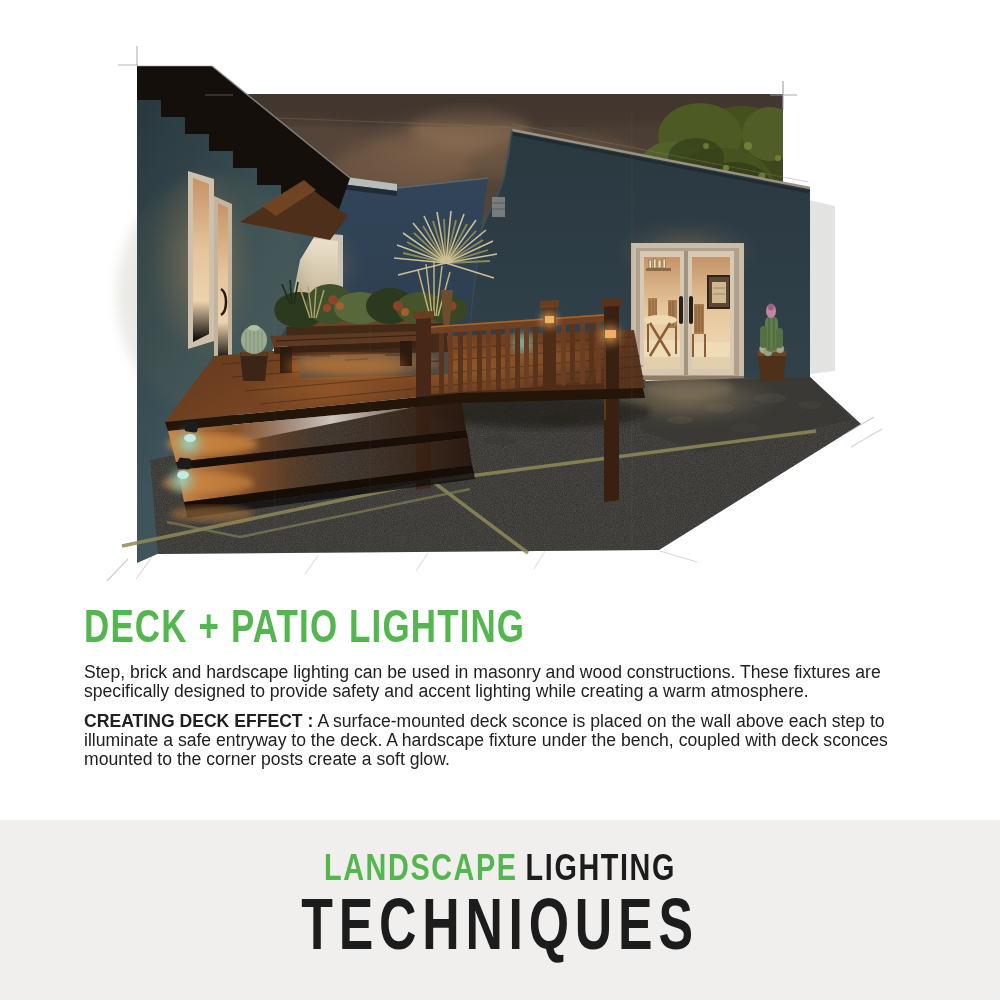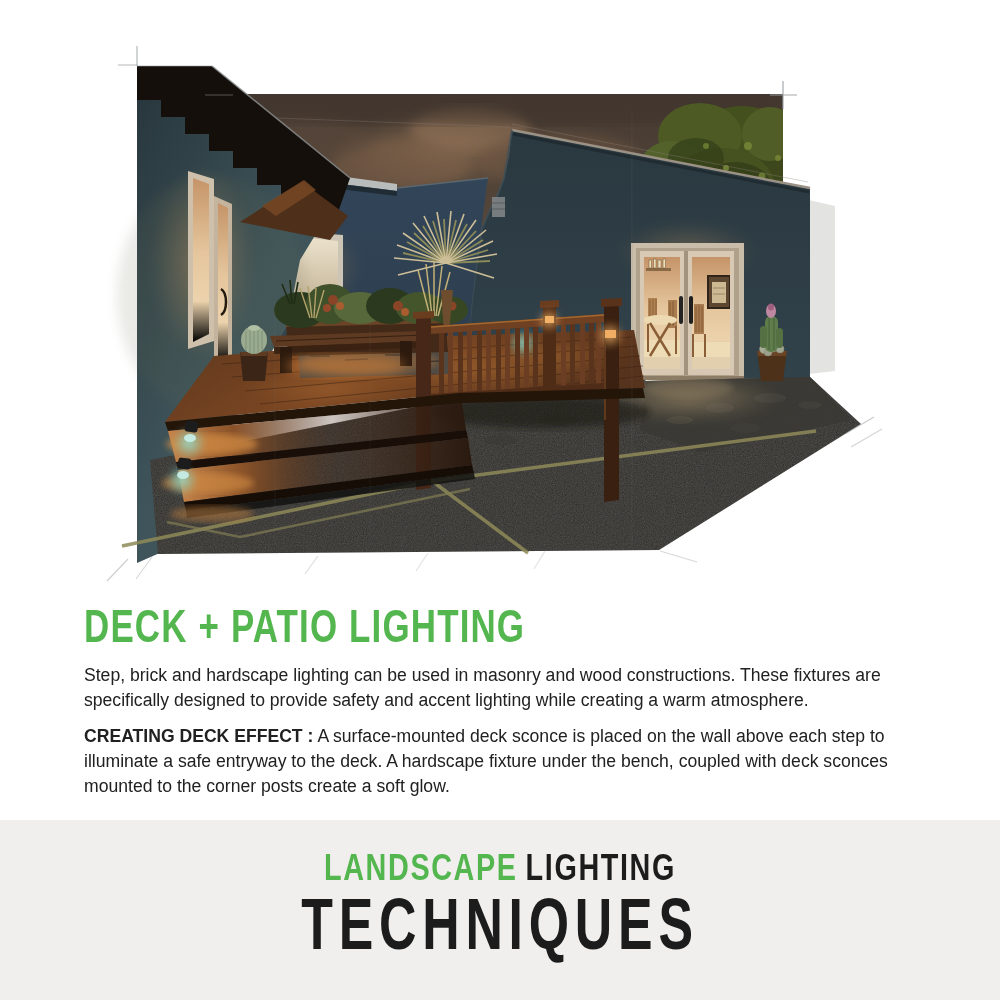--- a/index.html
+++ b/index.html
@@ -5,21 +5,21 @@
   html,body{margin:0;padding:0;background:#ffffff;}
   .page{position:relative;width:1000px;height:1000px;background:#ffffff;overflow:hidden;
         font-family:Liberation Sans, sans-serif;}
   .render-figure{position:absolute;inset:0;width:1000px;height:1000px;}
   .render-figure svg{display:block;width:1000px;height:1000px;}
 
   .content{position:absolute;left:84px;top:603px;width:848px;}
   .content h1{margin:0 0 14px 0;font-size:46px;line-height:1;font-weight:700;
               color:var(--accent-green,#54b64e);letter-spacing:1.5px;
               transform:scaleX(.76);transform-origin:left center;white-space:nowrap;}
-  .content p{margin:0 0 11px 0;font-size:17.6px;line-height:25px;color:var(--text-dark,#212121);}
+  .content p{margin:0 0 11px 0;font-size:17.6px;line-height:19px;color:var(--text-dark,#212121);}
   .content p .lead{font-weight:700;margin-right:4px;}
 
   .footer{position:absolute;left:0;top:820px;width:1000px;height:180px;
           background:var(--footer-bg,#f0efee);text-align:center;}
   .footer .brand-line{margin-top:30px;font-size:36px;line-height:36px;font-weight:700;
           letter-spacing:2px;color:var(--footer-text,#1c1c1c);
           transform:scaleX(.8);transform-origin:center;white-space:nowrap;}
   .footer .brand-line .green{color:var(--accent-green,#54b64e);margin-right:10px;}
   .footer .big-title{margin-top:6px;font-size:72px;line-height:64px;font-weight:700;
           letter-spacing:8px;color:var(--footer-text,#1c1c1c);

